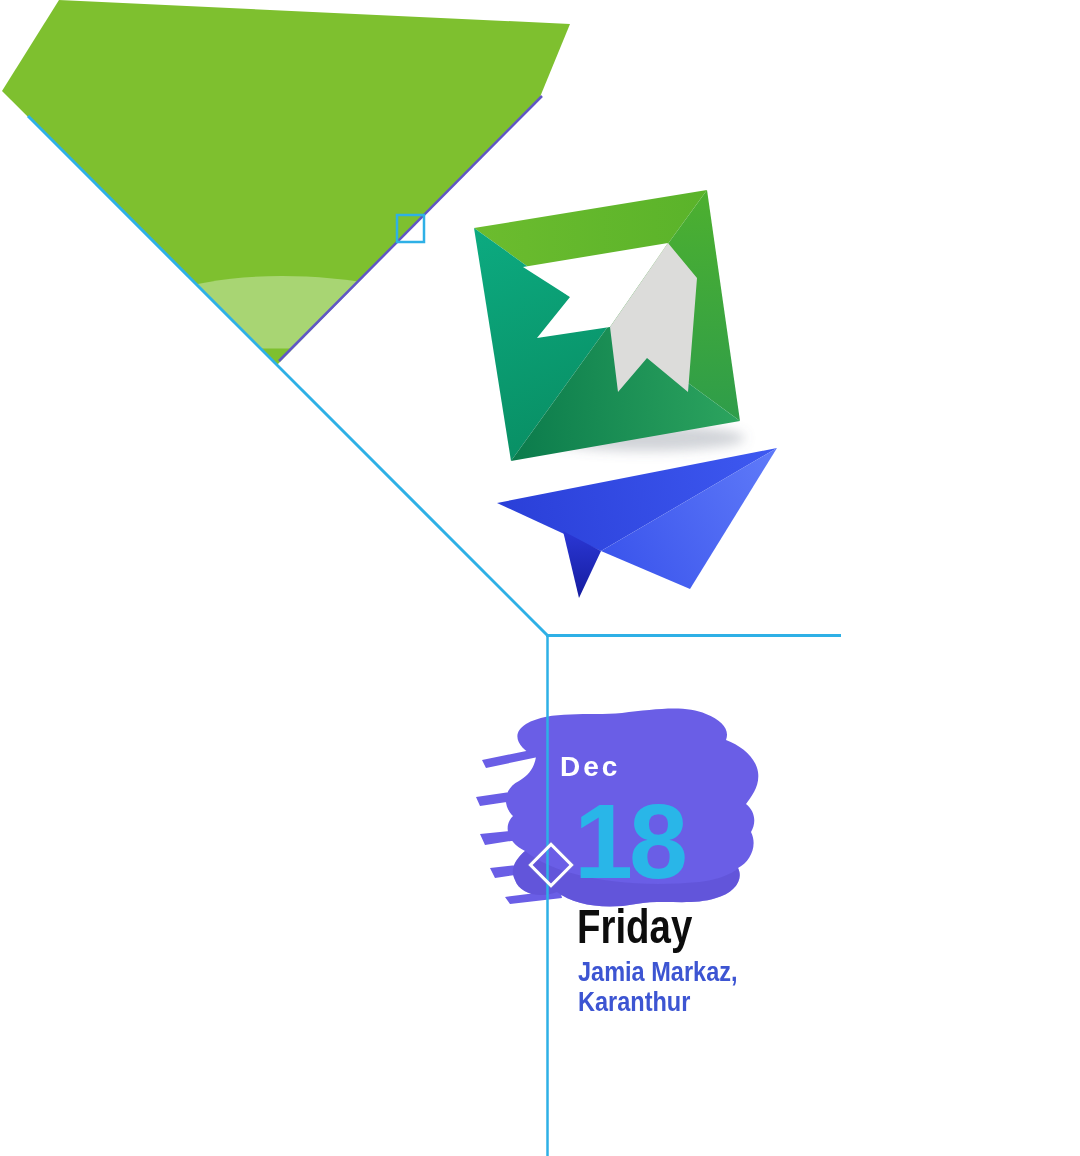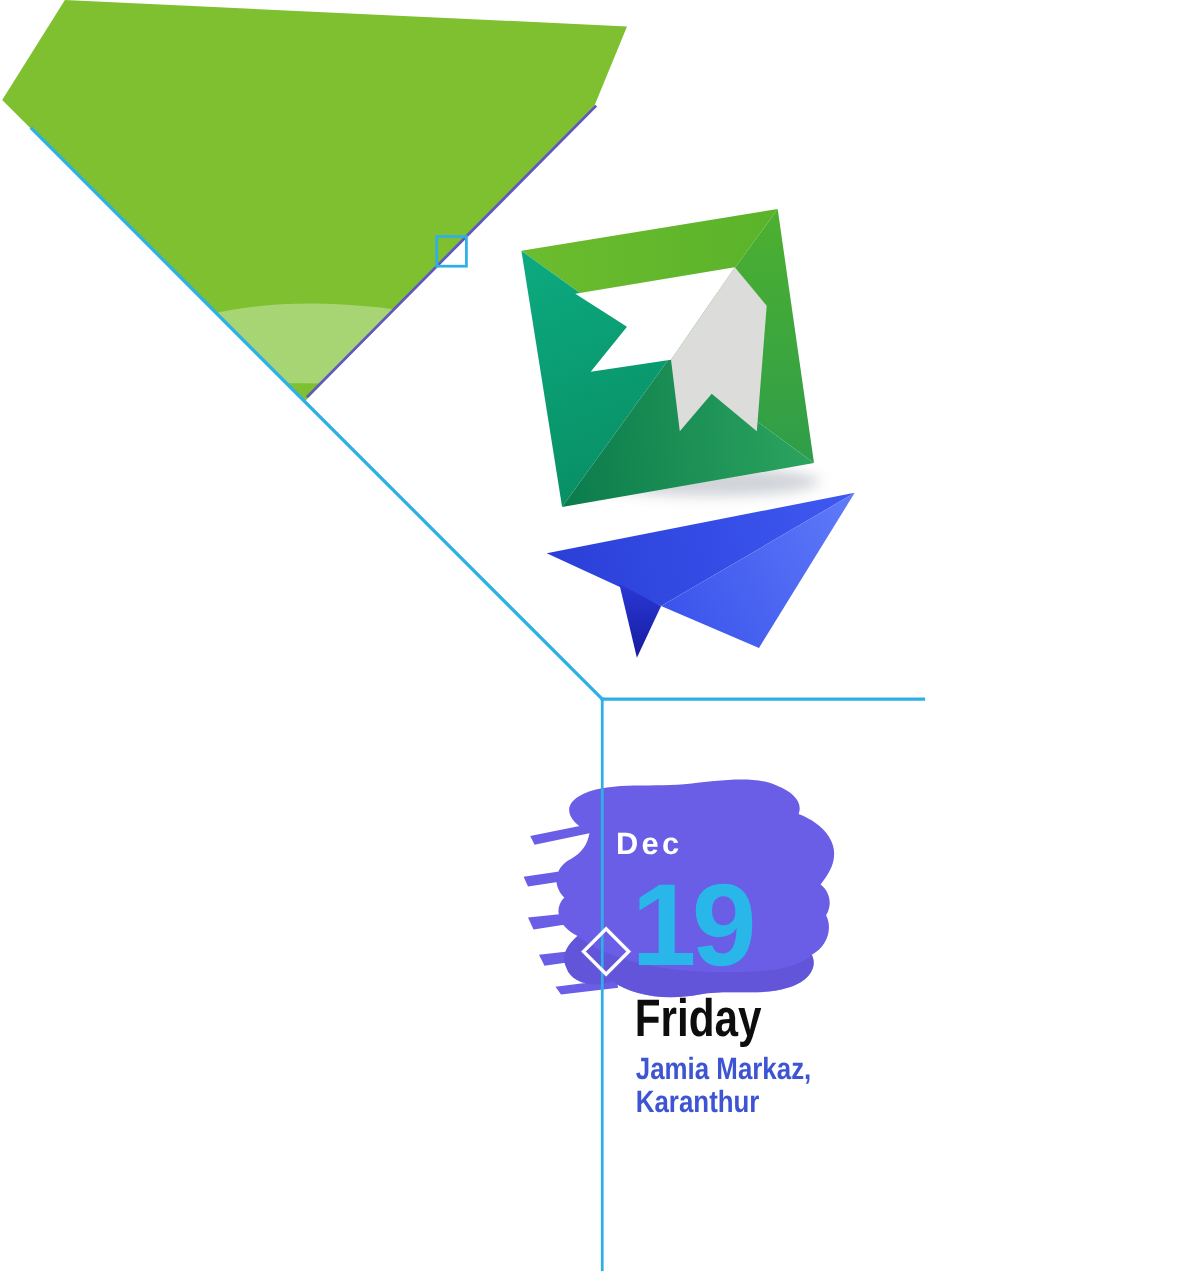--- a/index.html
+++ b/index.html
@@ -112,21 +112,21 @@
     <g>
       <polygon points="497,503 777,448 601,551" fill="url(#gWing)"></polygon>
       <polygon points="601,551 777,448 690,589" fill="url(#gLower)"></polygon>
       <polygon points="563,531 601,551 579,598" fill="url(#gKeel)"></polygon>
     </g>
   </svg>
 
   <div class="diamond"></div>
 
   <div class="txt month">Dec</div>
-  <div class="txt day">19</div>
+  <div class="txt day">18</div>
 
   <div class="txt weekday">Friday</div>
   <div class="venue">
     <div>Jamia Markaz,</div>
     <div>Karanthur</div>
   </div>
 
 </div>
 
 </body></html>

